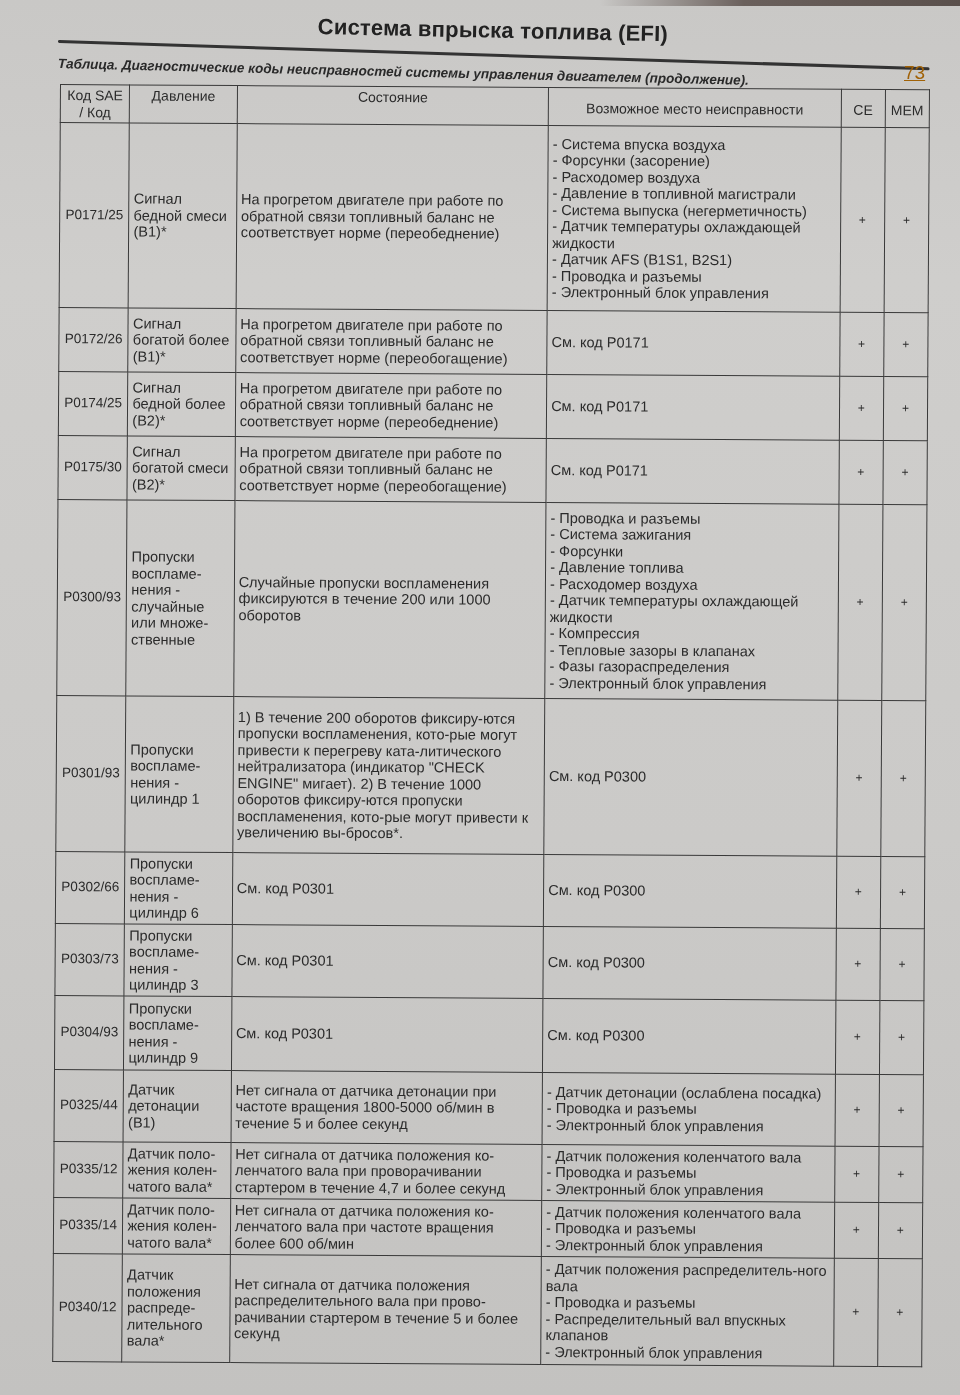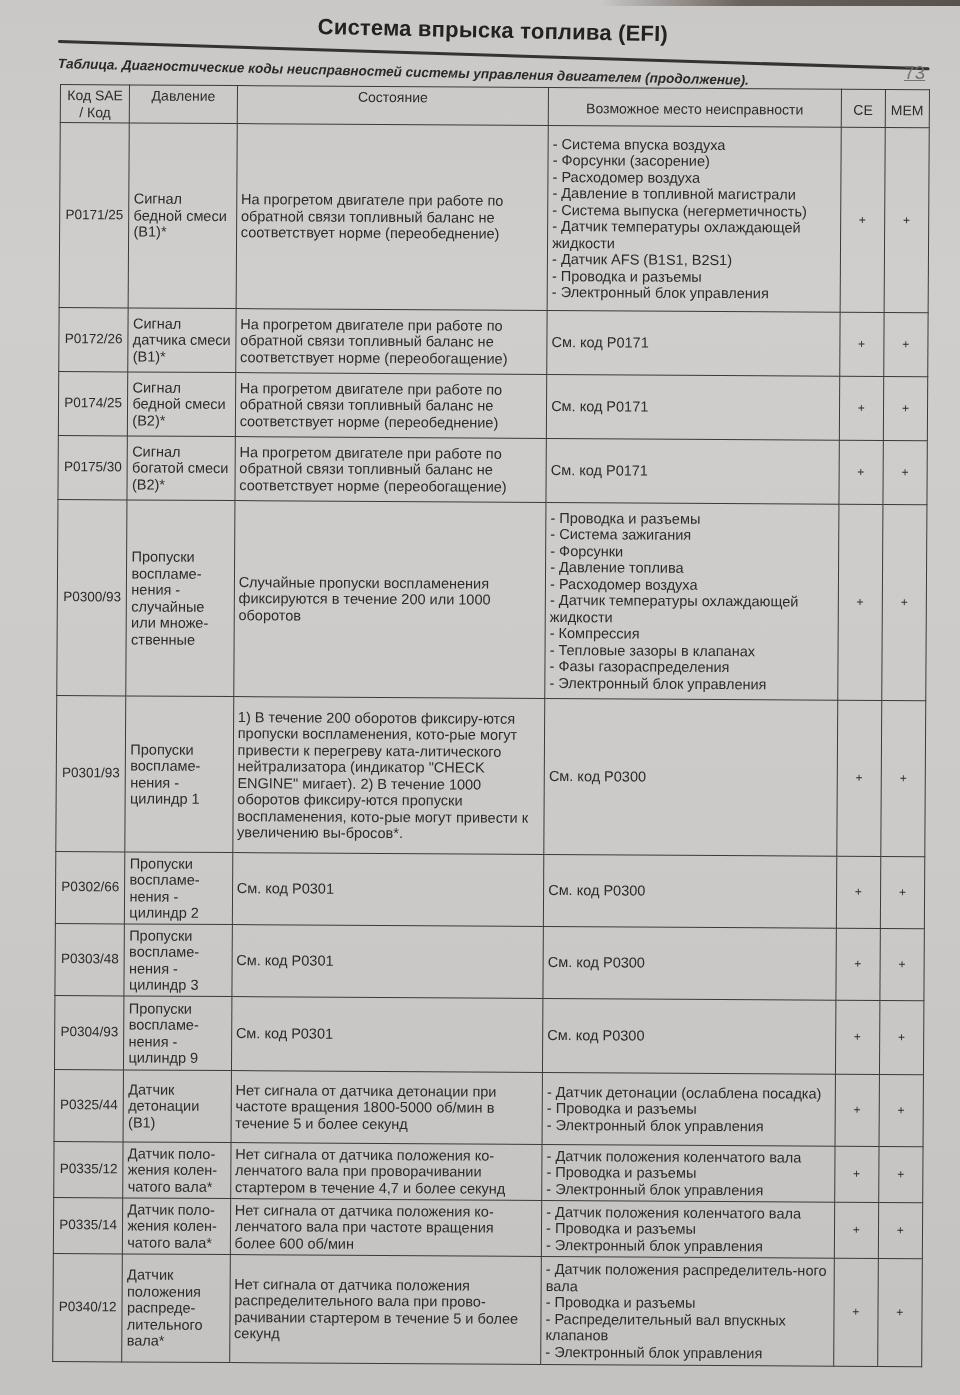--- a/index.html
+++ b/index.html
@@ -26,21 +26,21 @@
     transform: rotate(1.8deg); transform-origin:left top;
     border-radius:2px;
   }
   .caption {
     position:absolute; left:58px; top:56px;
     font-size:13.5px; font-weight:bold; font-style:italic; color:#2a2a2a;
     transform: rotate(1.4deg); transform-origin:left top;
   }
   .page-number {
     position:absolute; left:904px; top:62px;
-    font-size:19px; color:#737373;text-decoration:underline;
+    font-size:19px; color:#a16207;text-decoration:underline;
   }
   table.codes {
     position:absolute; left:60px; top:84px;
     width:870px;
     border-collapse:collapse;
     table-layout:fixed;
     font-size:14.5px; line-height:16.5px;
     transform: rotate(0.35deg); transform-origin:left top;
   }
   table.codes td, table.codes th {
@@ -109,31 +109,31 @@
           <span class="li">- Датчик температуры охлаждающей жидкости</span>
           <span class="li">- Датчик AFS (B1S1, B2S1)</span>
           <span class="li">- Проводка и разъемы</span>
           <span class="li">- Электронный блок управления</span>
         </td>
     <td class="flag">+</td>
     <td class="flag">+</td>
   </tr>
       <tr style="height: 64px;">
     <td class="code">P0172/26</td>
-    <td class="sys">Сигнал датчика смеси (В1)*</td>
+    <td class="sys">Сигнал богатой более (В1)*</td>
     <td class="cond">На прогретом двигателе при работе по обратной связи топливный баланс не соответствует норме (переобогащение)</td>
     <td class="loc">
           <span class="li">См. код P0171</span>
         </td>
     <td class="flag">+</td>
     <td class="flag">+</td>
   </tr>
       <tr style="height: 64px;">
     <td class="code">P0174/25</td>
-    <td class="sys">Сигнал бедной смеси (В2)*</td>
+    <td class="sys">Сигнал бедной более (В2)*</td>
     <td class="cond">На прогретом двигателе при работе по обратной связи топливный баланс не соответствует норме (переобеднение)</td>
     <td class="loc">
           <span class="li">См. код P0171</span>
         </td>
     <td class="flag">+</td>
     <td class="flag">+</td>
   </tr>
       <tr style="height: 64px;">
     <td class="code">P0175/30</td>
     <td class="sys">Сигнал богатой смеси (В2)*</td>
@@ -168,30 +168,30 @@
     <td class="sys">Пропуски воспламе-нения - цилиндр 1</td>
     <td class="cond">1) В течение 200 оборотов фиксиру-ются пропуски воспламенения, кото-рые могут привести к перегреву ката-литического нейтрализатора (индикатор "CHECK ENGINE" мигает). 2) В течение 1000 оборотов фиксиру-ются пропуски воспламенения, кото-рые могут привести к увеличению вы-бросов*.</td>
     <td class="loc">
           <span class="li">См. код P0300</span>
         </td>
     <td class="flag">+</td>
     <td class="flag">+</td>
   </tr>
       <tr style="height: 72px;">
     <td class="code">P0302/66</td>
-    <td class="sys">Пропуски воспламе-нения - цилиндр 2</td>
+    <td class="sys">Пропуски воспламе-нения - цилиндр 6</td>
     <td class="cond">См. код P0301</td>
     <td class="loc">
           <span class="li">См. код P0300</span>
         </td>
     <td class="flag">+</td>
     <td class="flag">+</td>
   </tr>
       <tr style="height: 72px;">
-    <td class="code">P0303/48</td>
+    <td class="code">P0303/73</td>
     <td class="sys">Пропуски воспламе-нения - цилиндр 3</td>
     <td class="cond">См. код P0301</td>
     <td class="loc">
           <span class="li">См. код P0300</span>
         </td>
     <td class="flag">+</td>
     <td class="flag">+</td>
   </tr>
       <tr style="height: 74px;">
     <td class="code">P0304/93</td>

